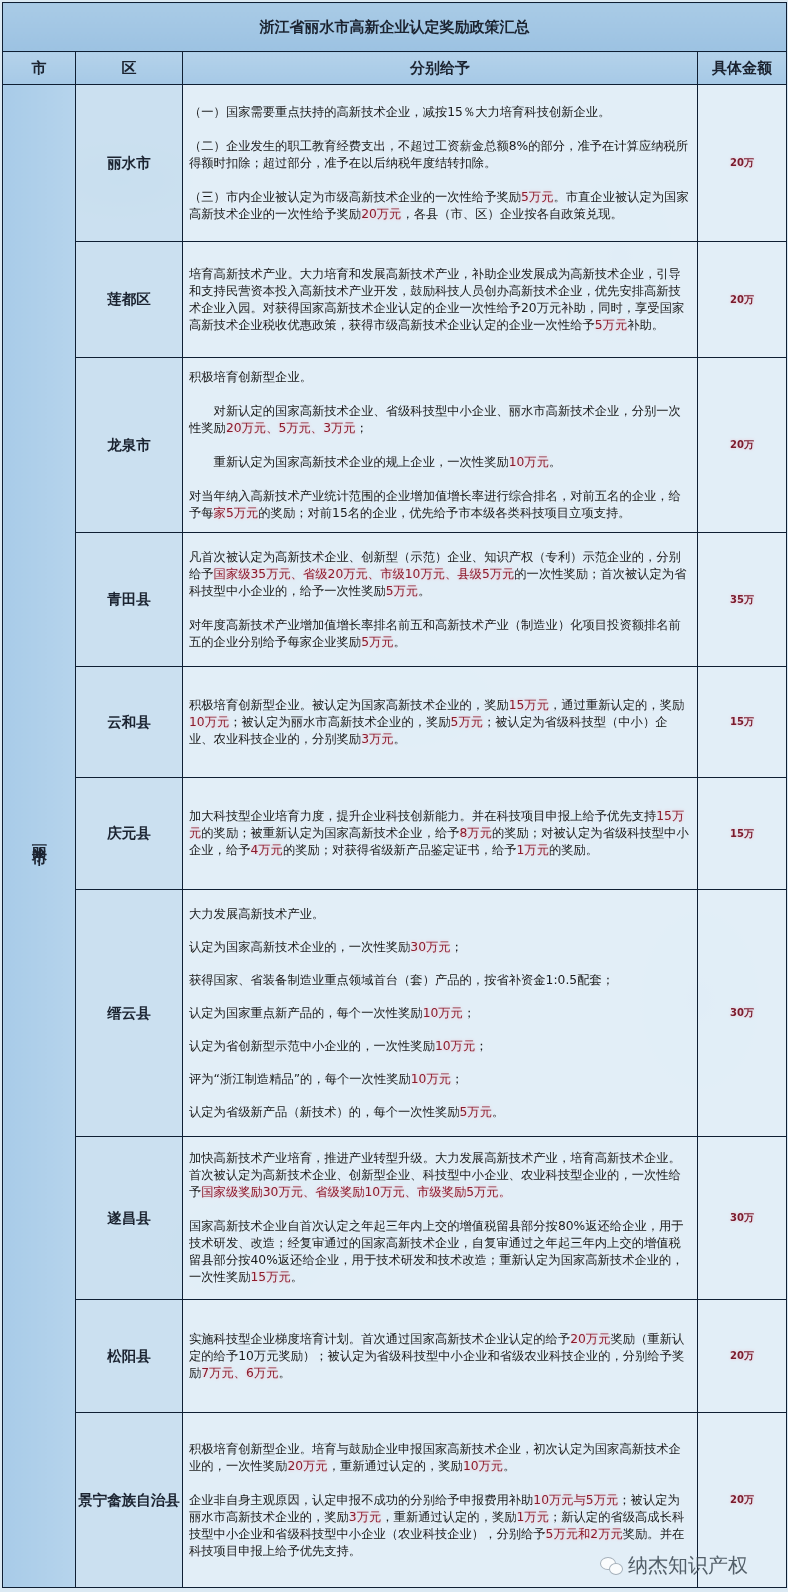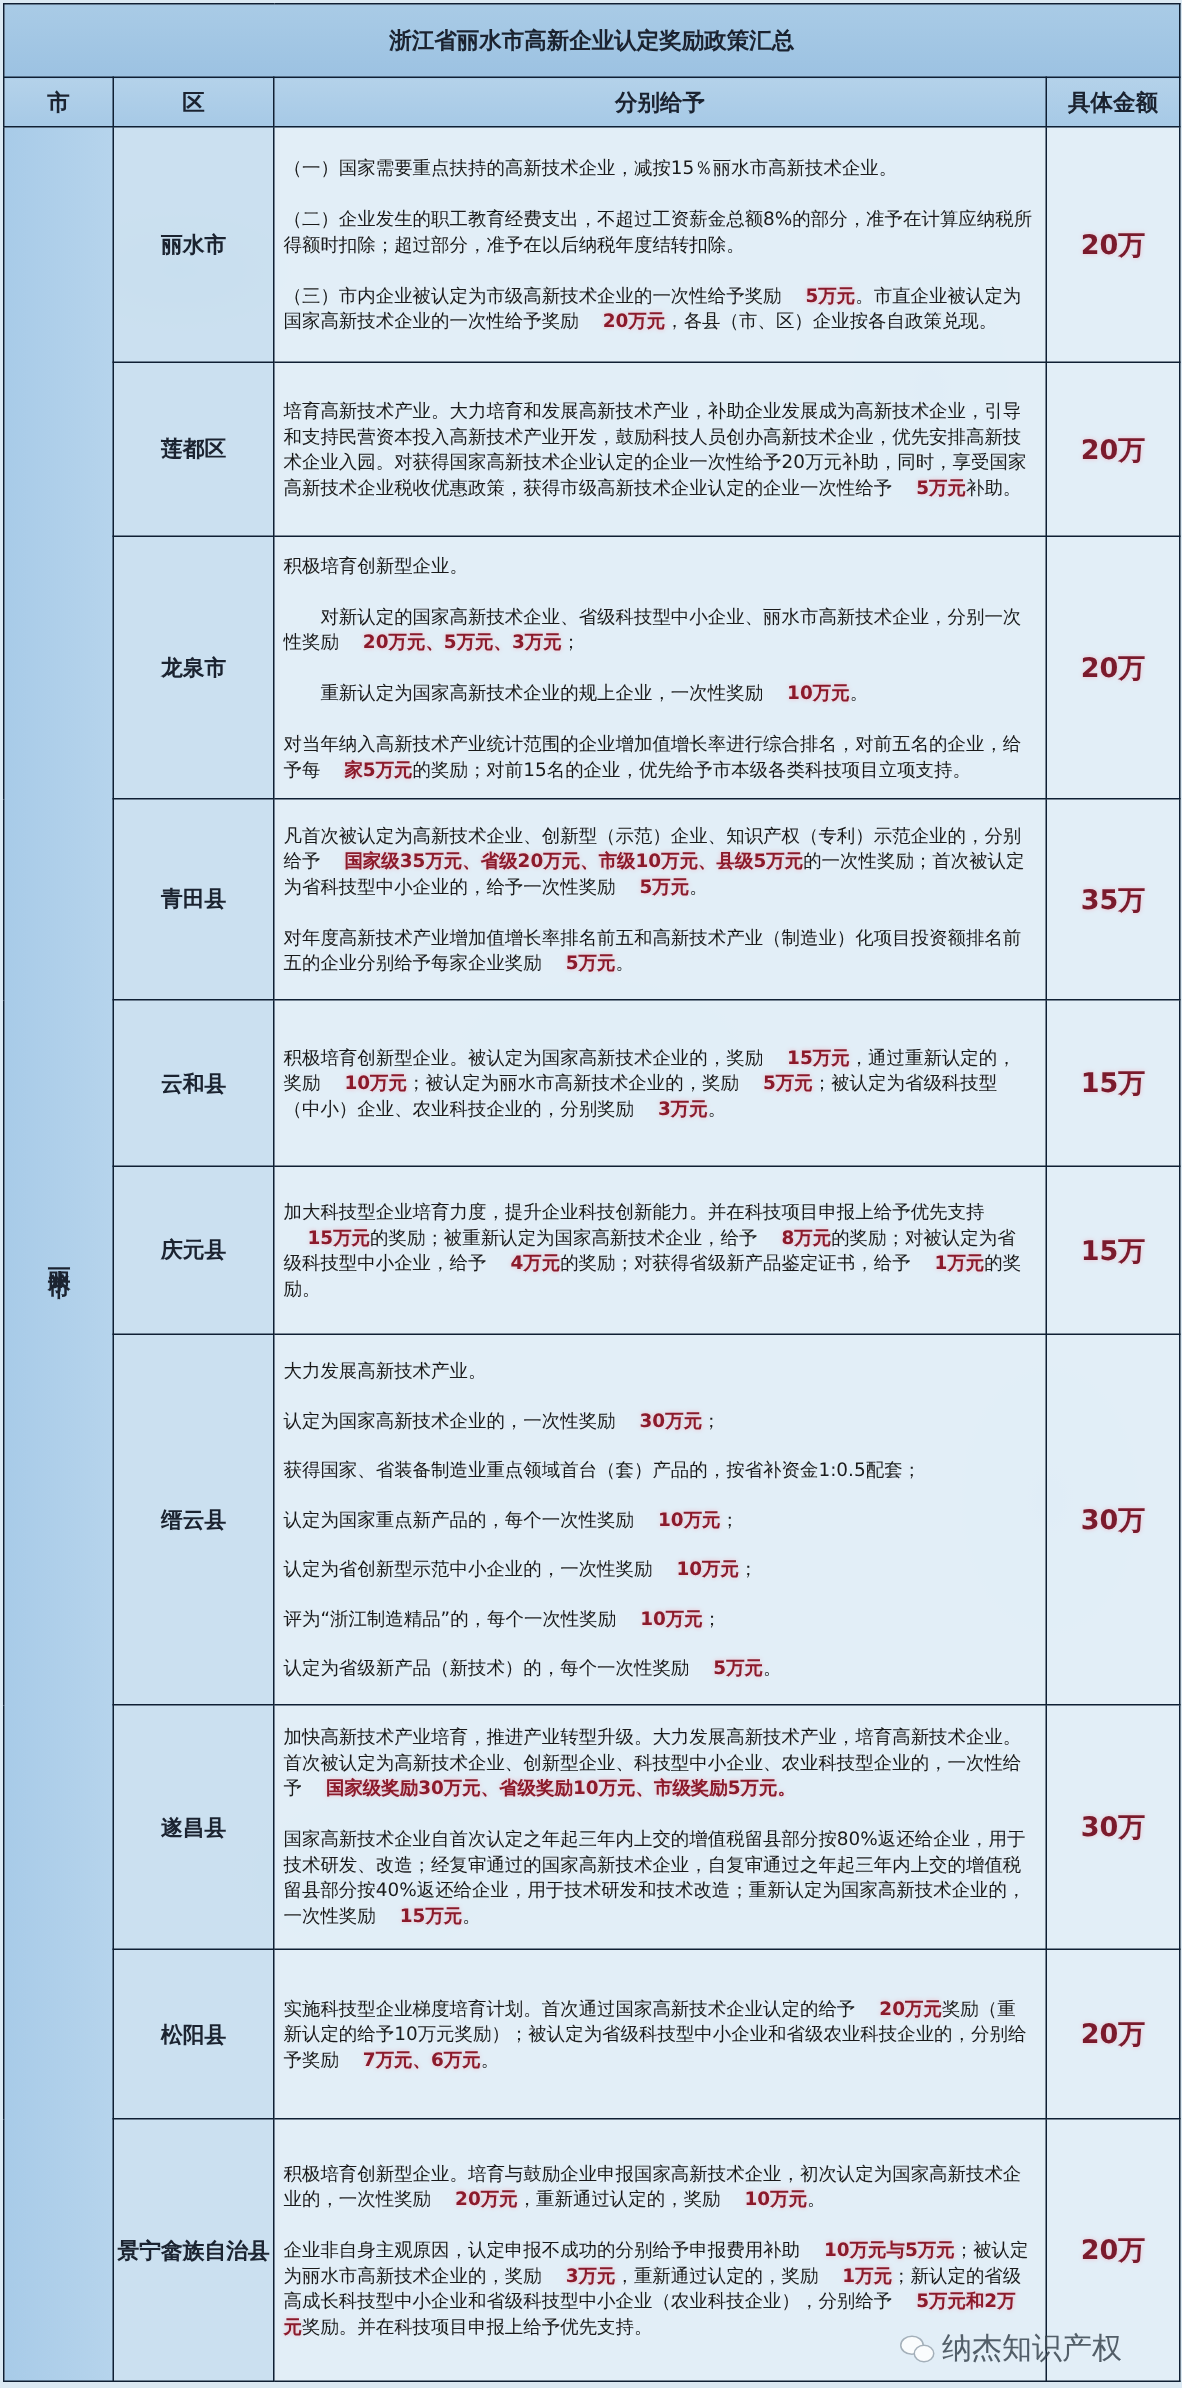--- a/index.html
+++ b/index.html
@@ -56,25 +56,25 @@
   .content-cell {
     background: rgba(226,238,247,0.9);
     vertical-align: middle;
     padding: 4px 8px 4px 6px !important;
     font-size: 12.3px; line-height: 17px; color: #1a1a1a;
   }
   .content-cell p { margin: 0; }
   .content-cell p + p { margin-top: 17px; }
   .content-cell.spaced p + p { margin-top: 16px; }
   .content-cell .indent { text-indent: 2em; }
-  .hl { color: #8b1a2b; font-weight: bold; text-shadow: 0 0 3px rgba(255,120,140,0.45); padding-left: 16px; }
+  .hl { color: #8b1a2b; font-weight: normal; text-shadow: 0 0 3px rgba(255,120,140,0.45); }
   .amount-cell {
     background: rgba(226,238,247,0.9);
     text-align: center; vertical-align: middle;
-    font-size: 18px; font-weight: bold; color: #7a1a2c;
+    font-size: 10px; font-weight: bold; color: #7a1a2c;
     text-shadow: 0 0 3px rgba(255,120,140,0.4);
   }
   .footer-mark {
     position: absolute; right: 40px; top: 1552px; z-index: 2;
     font-size: 20px; color: #3a4650;
     display: flex; align-items: center; gap: 4px;
     opacity: 0.85;
   }
   .footer-mark .wechat { width: 24px; height: 18px; position: relative; }
   .footer-mark .wechat span {
@@ -105,21 +105,21 @@
       <th class="colhead">区</th>
       <th class="colhead">分别给予</th>
       <th class="colhead">具体金额</th>
     </tr>
   </thead>
   <tbody id="rows-body">
     <tr style="height: 157px;">
       <td rowspan="10" class="city-cell">丽水市</td>
       <td class="district-cell">丽水市</td>
       <td class="content-cell">
-          <p><span>（一）国家需要重点扶持的高新技术企业，减按15％丽水市高新技术企业。</span></p>
+          <p><span>（一）国家需要重点扶持的高新技术企业，减按15％大力培育科技创新企业。</span></p>
           <p><span>（二）企业发生的职工教育经费支出，不超过工资薪金总额8%的部分，准予在计算应纳税所得额时扣除；超过部分，准予在以后纳税年度结转扣除。</span></p>
           <p><span>（三）市内企业被认定为市级高新技术企业的一次性给予奖励</span><span class="hl">5万元</span><span>。市直企业被认定为国家高新技术企业的一次性给予奖励</span><span class="hl">20万元</span><span>，各县（市、区）企业按各自政策兑现。</span></p>
         </td>
       <td class="amount-cell">20万</td>
     </tr>
     <tr style="height: 116px;">
       <td class="district-cell">莲都区</td>
       <td class="content-cell">
           <p><span>培育高新技术产业。大力培育和发展高新技术产业，补助企业发展成为高新技术企业，引导和支持民营资本投入高新技术产业开发，鼓励科技人员创办高新技术企业，优先安排高新技术企业入园。对获得国家高新技术企业认定的企业一次性给予20万元补助，同时，享受国家高新技术企业税收优惠政策，获得市级高新技术企业认定的企业一次性给予</span><span class="hl">5万元</span><span>补助。</span></p>
         </td>

